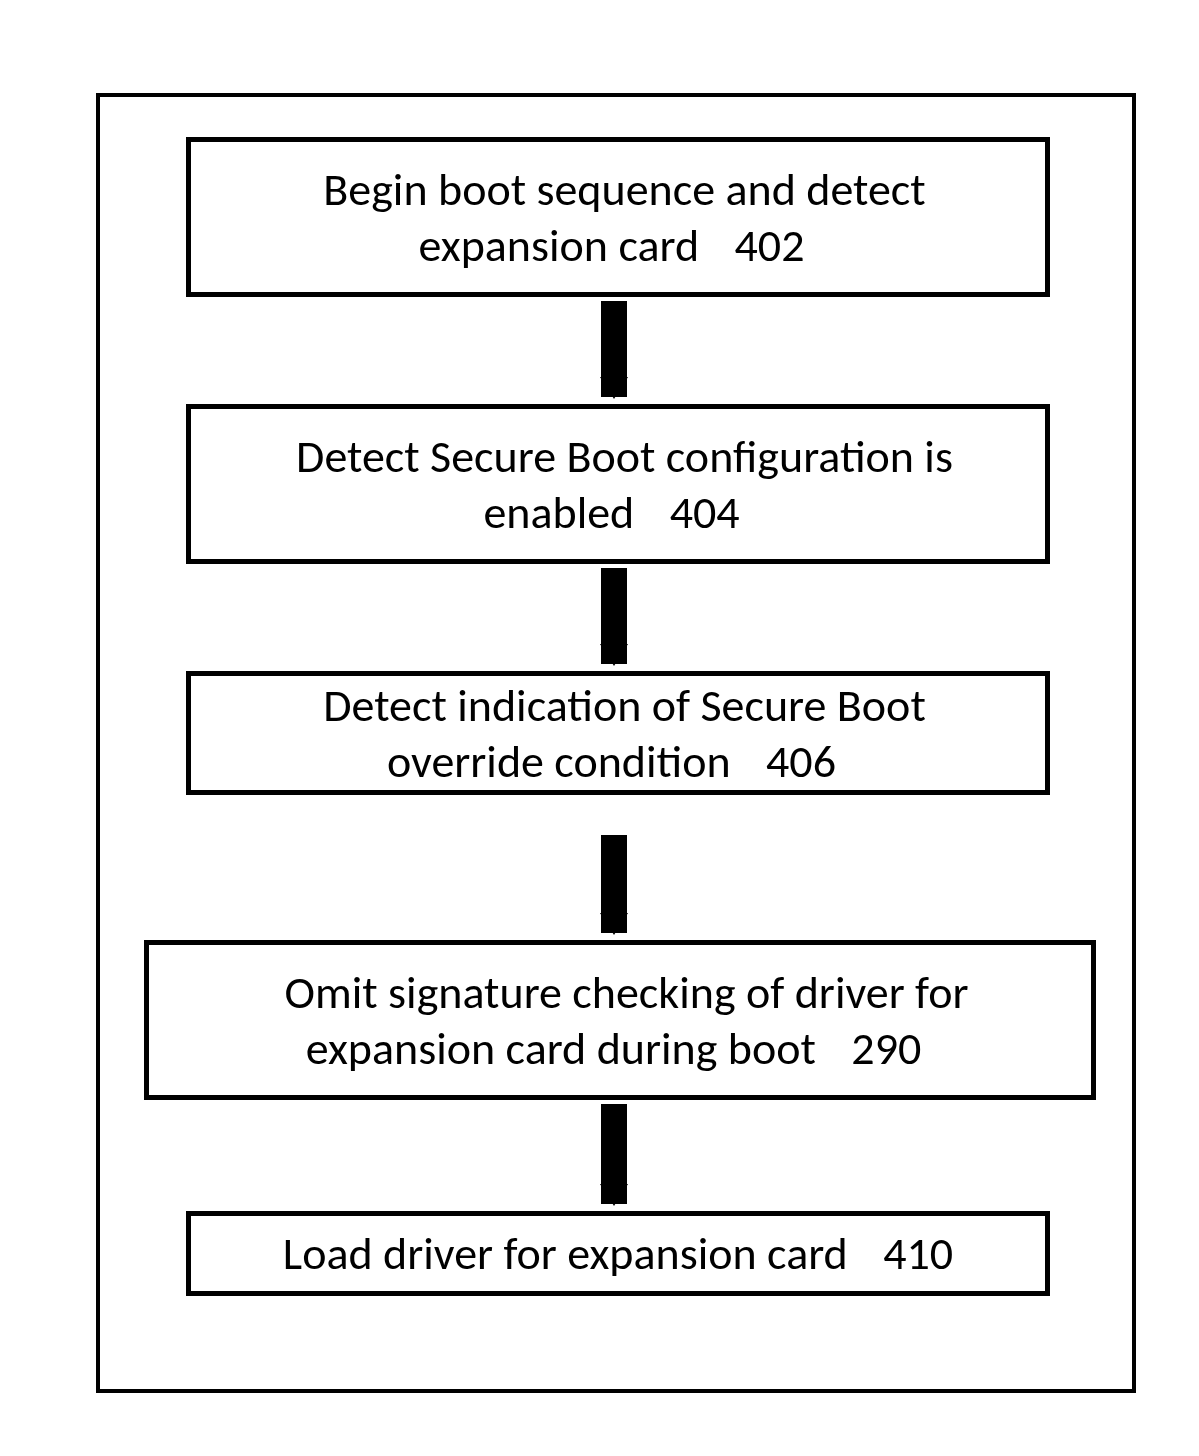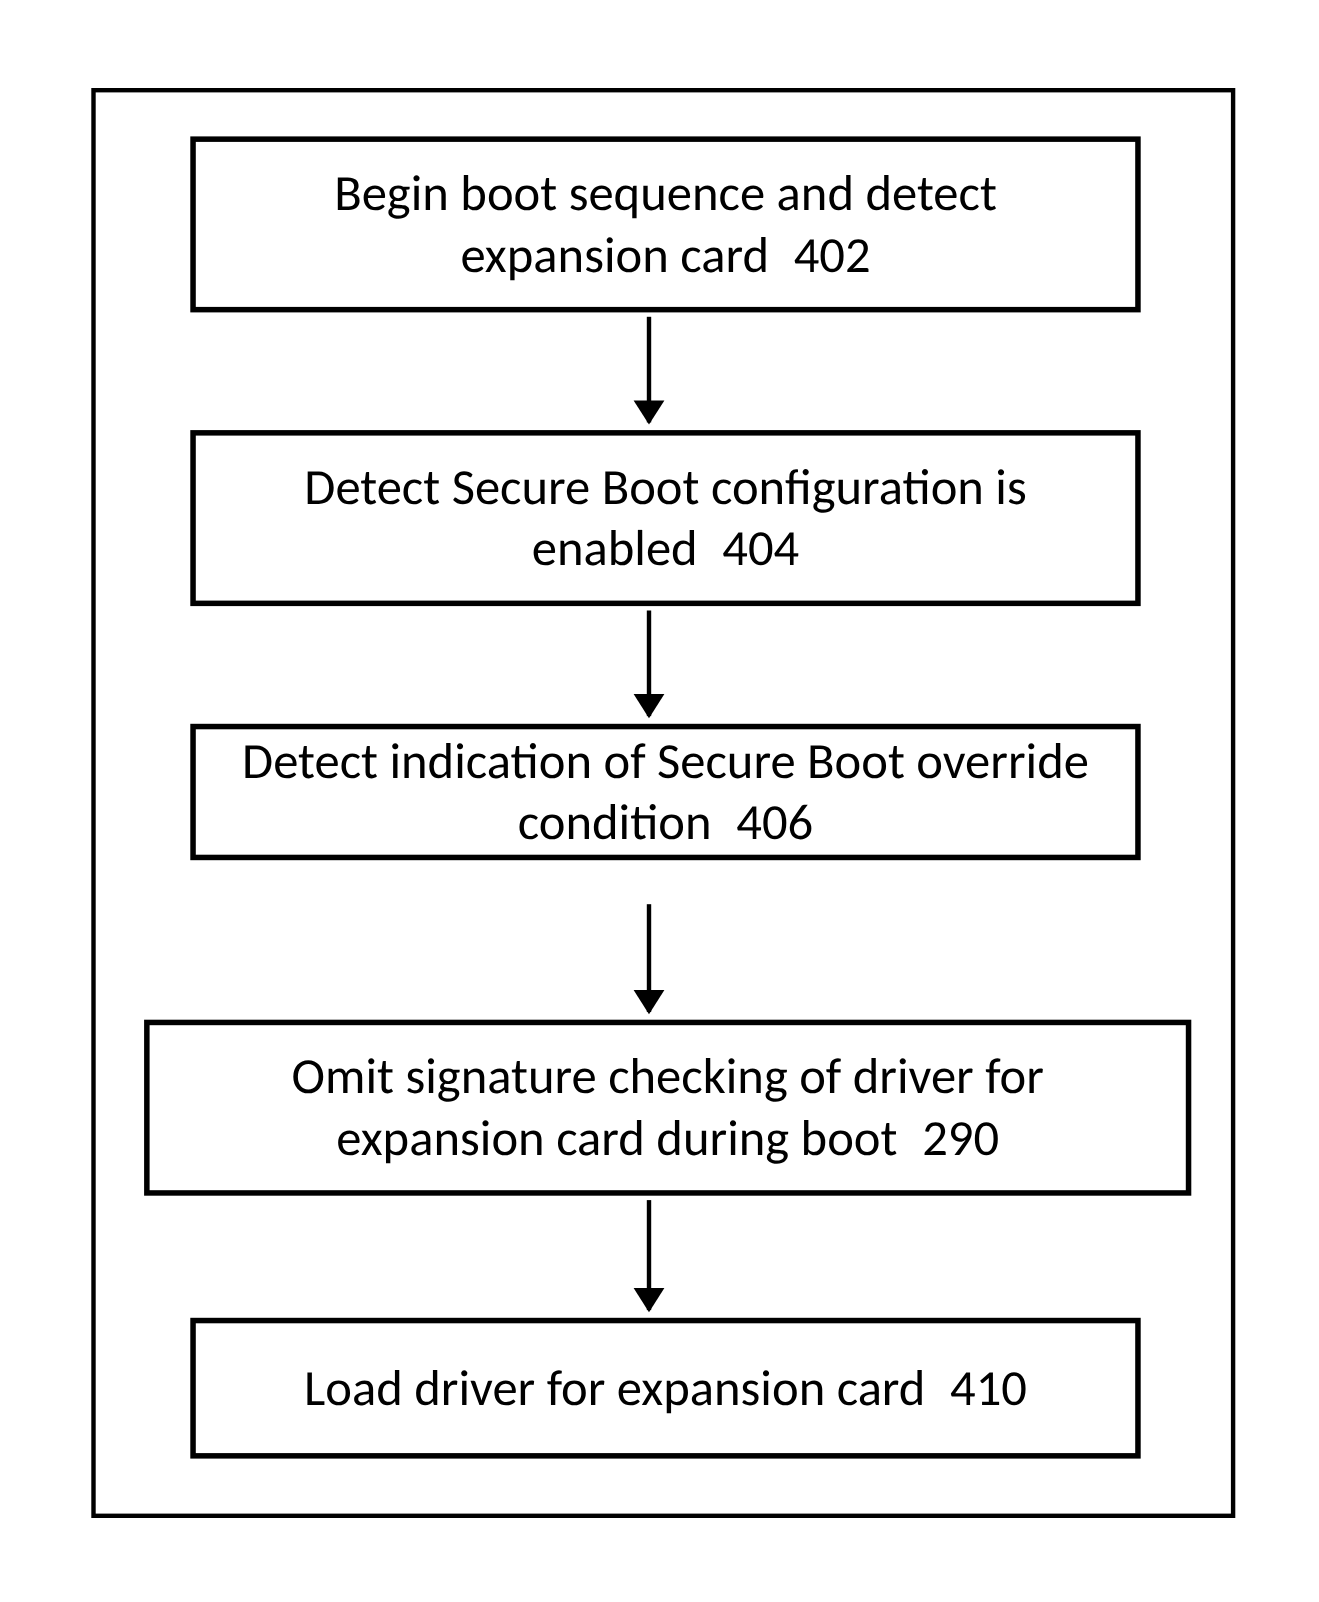--- a/index.html
+++ b/index.html
@@ -1,15 +1,15 @@
 <!DOCTYPE html>
 <html><head>
 <meta charset="utf-8">
 <style>
-  * { box-sizing: border-box; margin: 0; padding: 0; }
+  * { box-sizing: border-box; margin: 0; padding: 13px; }
   html, body { width: 1199px; height: 1456px; background: #ffffff; }
   body { position: relative; font-family: "Calibri", "Segoe UI", Arial, sans-serif; }
 
   .frame {
     position: absolute;
     left: 83px;
     top: 80px;
     width: 1040px;
     height: 1300px;
     border: 4px solid #000;
@@ -28,21 +28,21 @@
     line-height: 1.22;
     padding: 10px 30px;
     color: #000;
   }
   .step .num { padding-left: 12px; }
 
   .s1 { left: 86px;  top:  40px;  width: 864px; height: 160px; }
   .s2 { left: 86px;  top: 307px;  width: 864px; height: 160px; }
   .s3 { left: 86px;  top: 574px;  width: 864px; height: 124px; }
   .s4 { left: 44px;  top: 843px;  width: 952px; height: 160px; }
-  .s5 { left: 86px;  top: 1114px; width: 864px; height: 128px; }
+  .s5 { left: 86px;  top: 1114px; width: 864px; height: 85px; }
 
   .arrow {
     position: absolute;
     width: 4px;
     background: #000;
     left: 501px;
   }
   .arrow::after {
     content: "";
     position: absolute;

